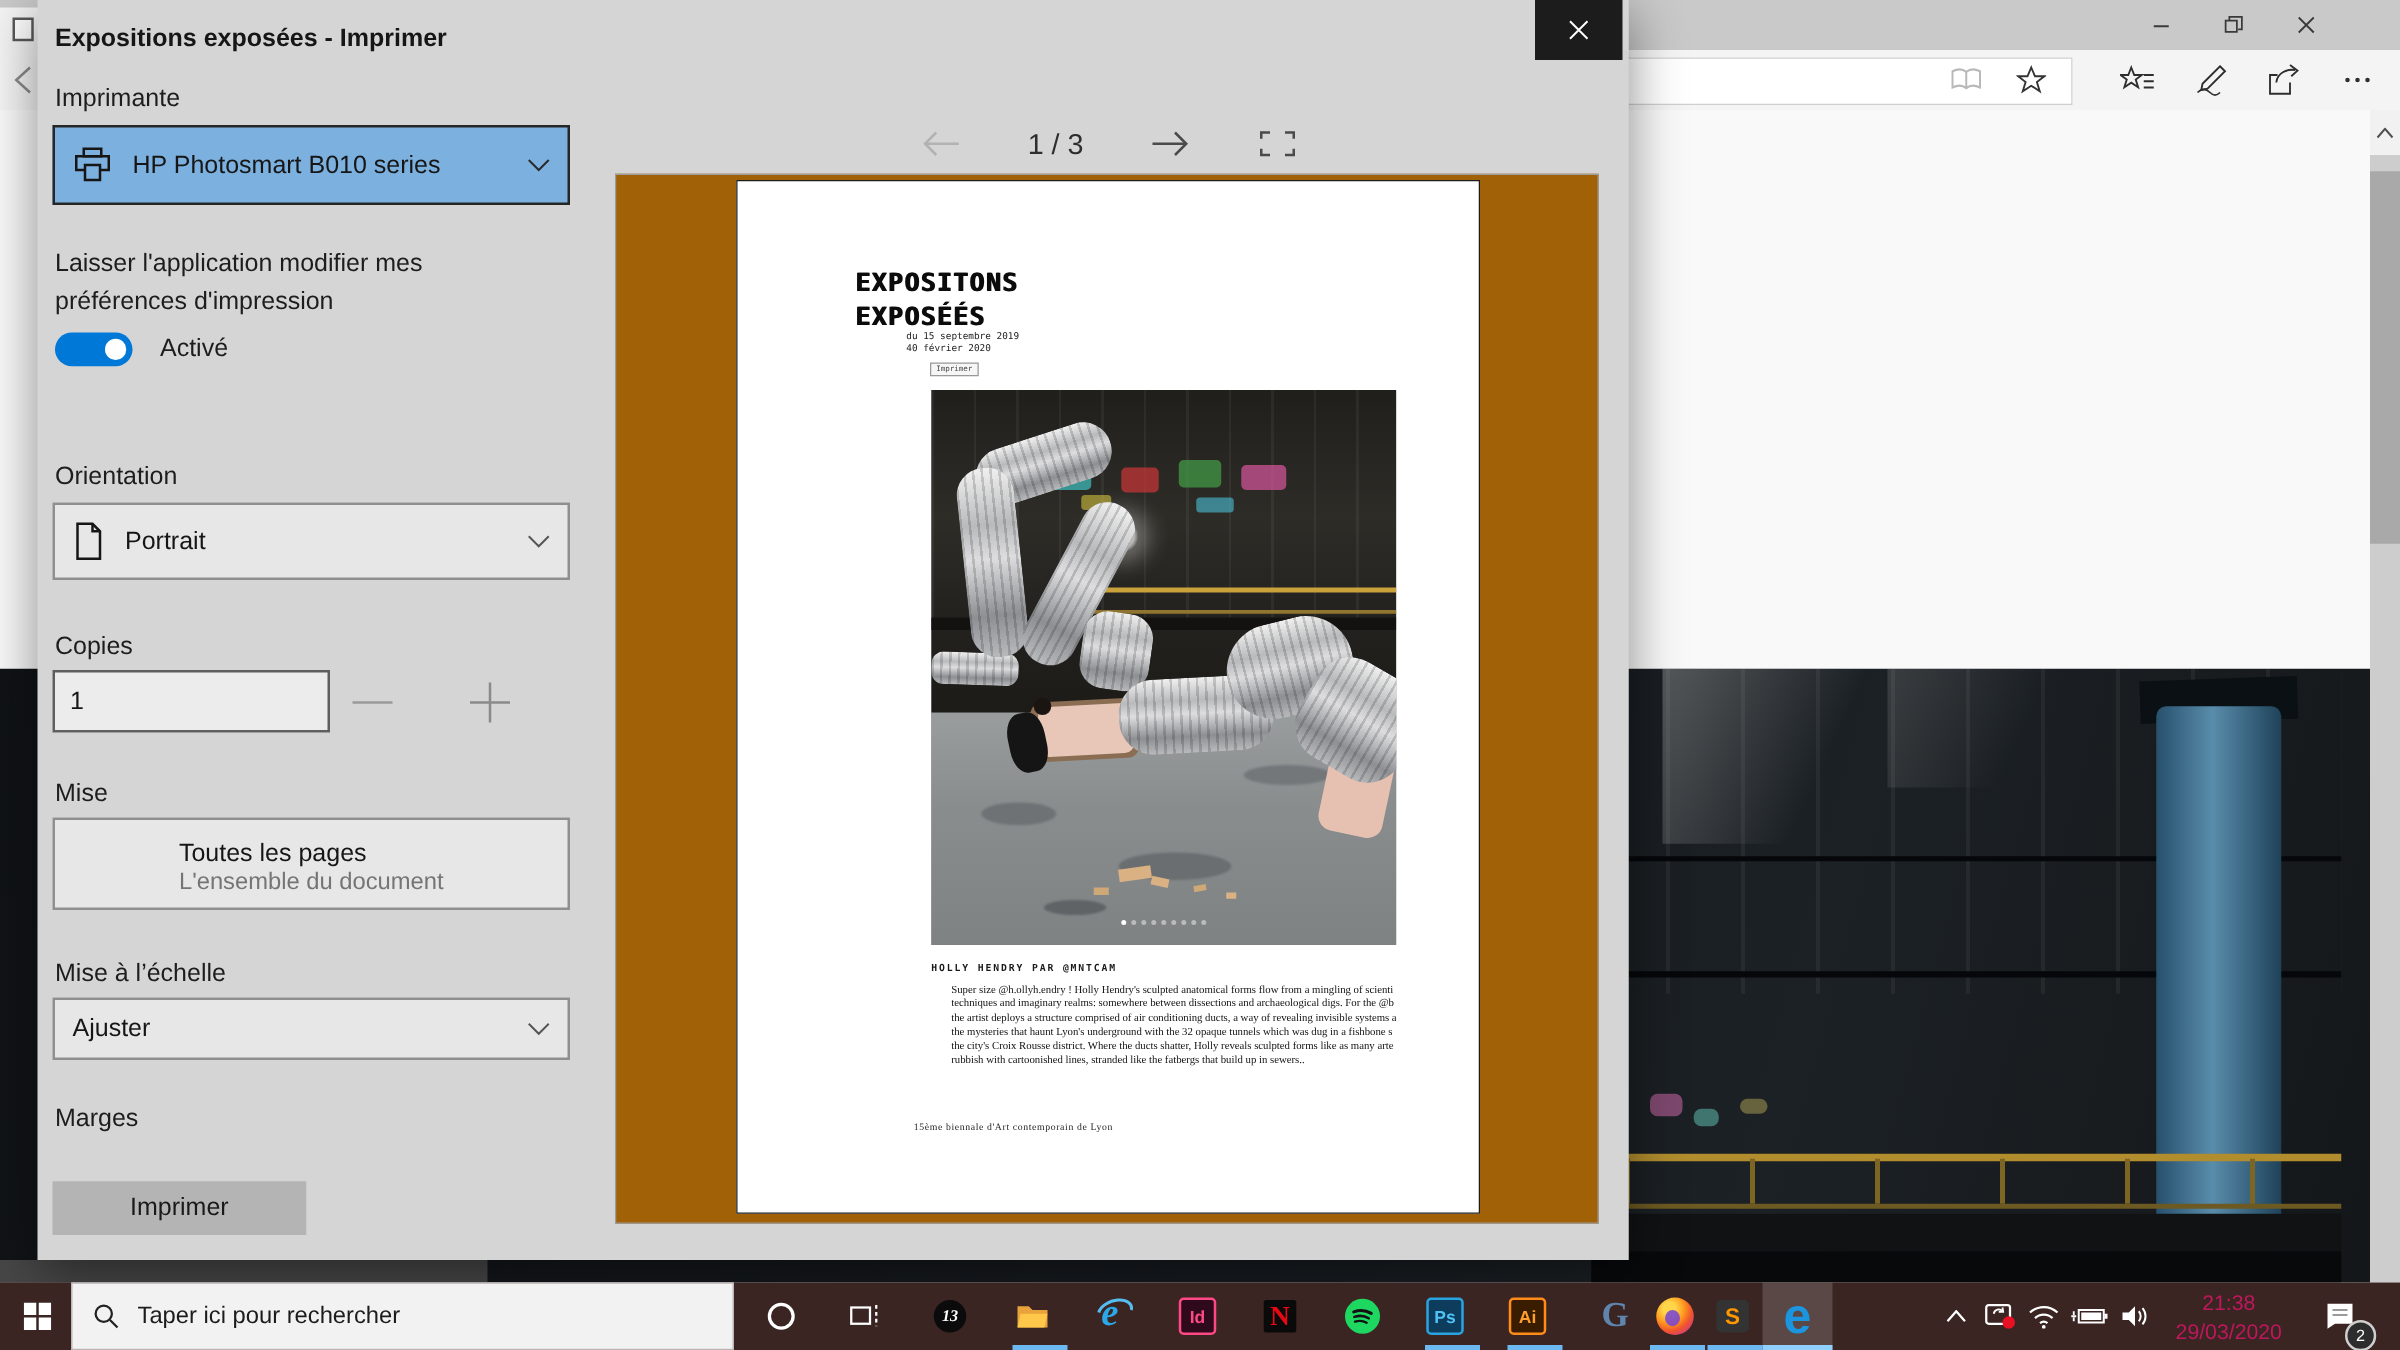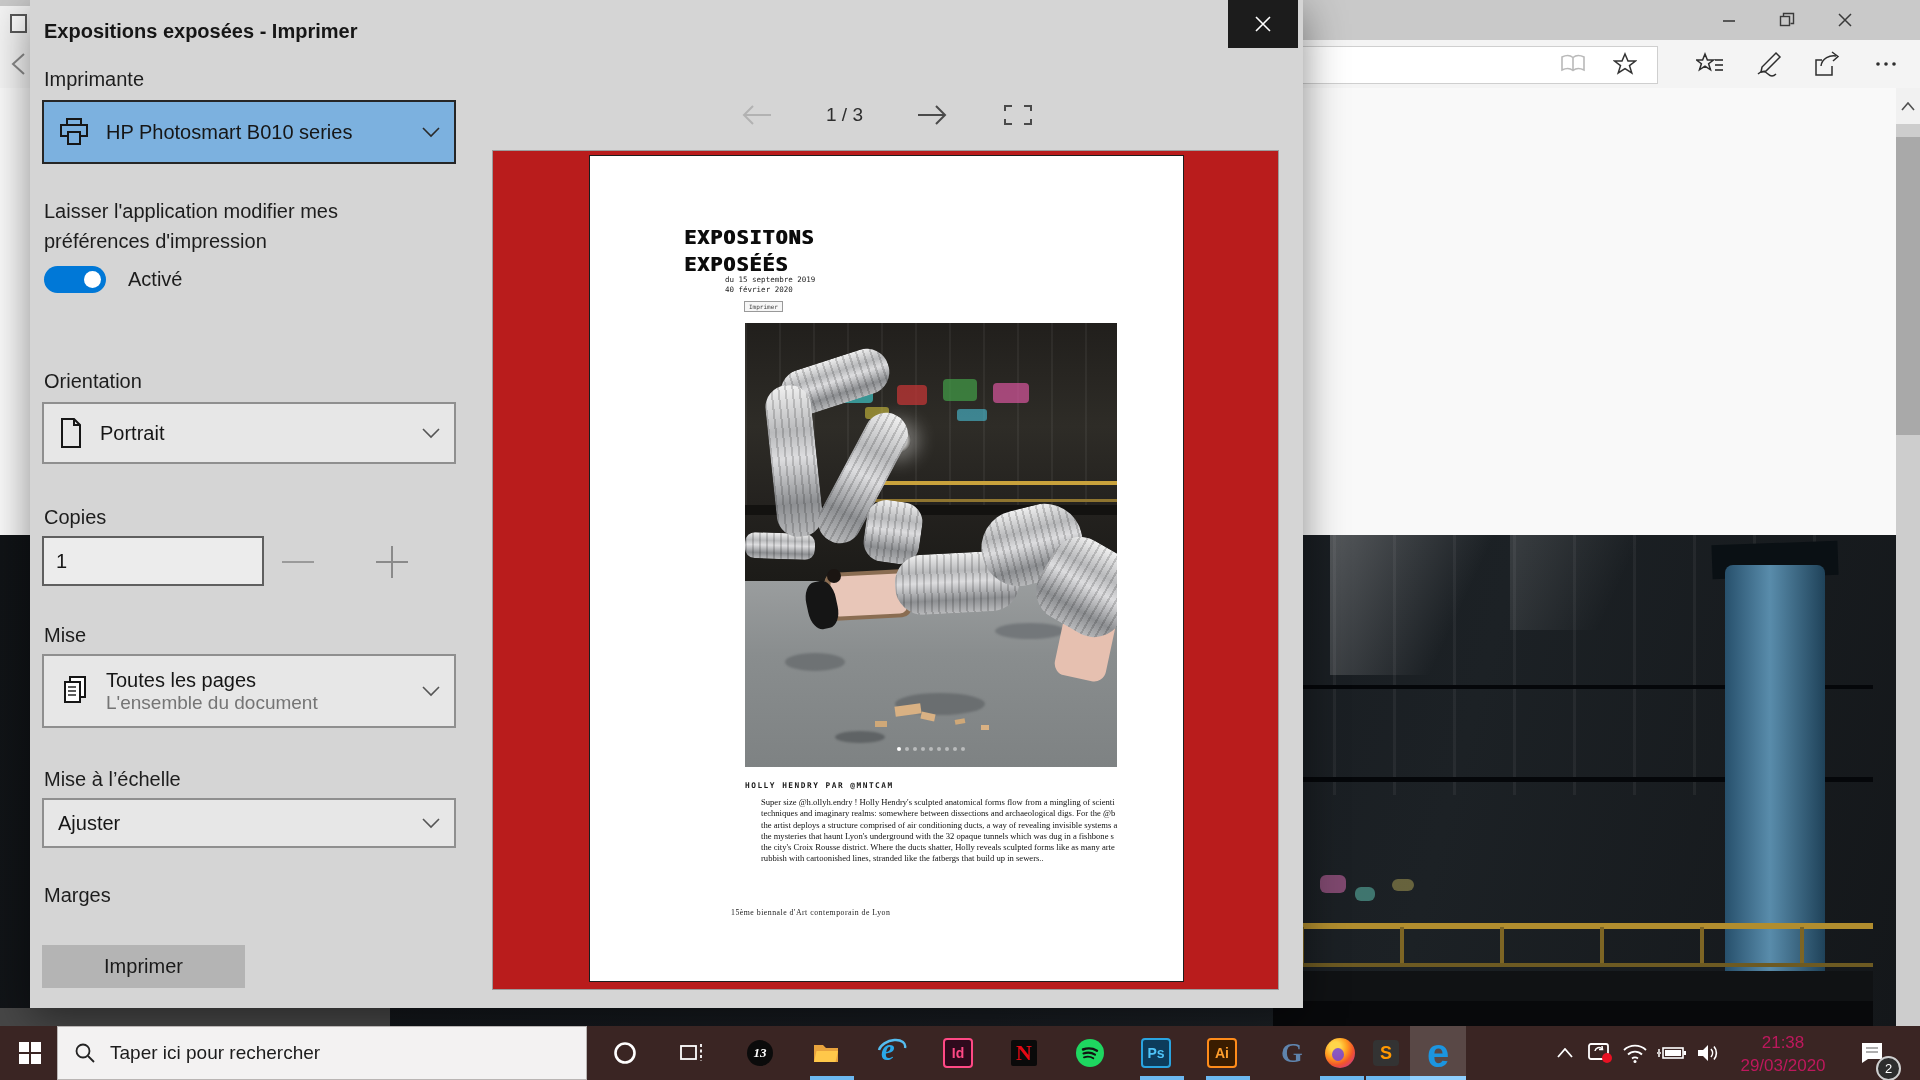--- a/index.html
+++ b/index.html
@@ -41,23 +41,23 @@
       align-items:center;justify-content:center;}
   .toggle{left:14px;top:266px;width:62px;height:27px;background:#0078d7;border-radius:14px;}
   .knob{position:absolute;right:5px;top:5px;width:17px;height:17px;border-radius:50%;background:#fff;}
   .copiesbox{left:12px;top:536px;width:222px;height:50px;background:#ececec;border:2px solid #5f5f5f;
       font-size:20px;color:#161616;padding:0 12px;font-family:"Liberation Sans",sans-serif;box-sizing:border-box;}
   .stepbtn{width:44px;height:44px;display:flex;align-items:center;justify-content:center;}
   .graybtn{top:945px;height:43px;background:#b4b4b4;display:flex;align-items:center;
       justify-content:center;font-size:20px;color:#1a1a1a;border:0;}
 
   
-  .prevpanel{left:462px;top:150px;width:787px;height:840px;background:#b91c1c;border:1px solid #9c9c9c;box-sizing:border-box;}
+  .prevpanel{left:462px;top:139px;width:787px;height:840px;background:#a16207;border:1px solid #9c9c9c;box-sizing:border-box;}
   .navrow{left:462px;top:94px;width:787px;height:42px;display:flex;align-items:center;justify-content:center;gap:52px;}
-  .pageind{font-size:19px;color:#2e2e2e;}
+  .pageind{font-size:23px;color:#2e2e2e;}
   .page{left:96px;top:4px;width:595px;height:827px;background:#fff;border:1px solid #1d1d1d;box-sizing:border-box;overflow:hidden;}
   .pg-title{left:94px;top:68px;font-family:"DejaVu Sans Mono",monospace;font-weight:bold;
       font-size:20px;line-height:27px;color:#0c0c0c;letter-spacing:1px;text-shadow:1px 0 #0c0c0c;}
   .pg-dates{left:135px;top:119px;font-family:"DejaVu Sans Mono",monospace;font-size:7.5px;line-height:10px;color:#222;}
   .pg-chip{left:154px;top:145px;font-family:"DejaVu Sans Mono",monospace;font-size:6px;color:#444;
       border:1px solid #999;background:#f6f6f6;padding:1px 4px;}
   .pg-caption{left:155px;top:625px;font-family:"DejaVu Sans Mono",monospace;font-weight:bold;font-size:7.8px;letter-spacing:1.5px;color:#1a1a1a;}
   .pg-body{left:155px;top:641px;width:385px;font-family:"Liberation Serif",serif;font-size:8.6px;line-height:11.3px;color:#111;}
   .pg-body div{white-space:nowrap;overflow:hidden;margin-left:16px;}
   .pg-footer{left:141px;top:752px;font-family:Liberation Serif, serif;font-size:7.8px;letter-spacing:.5px;color:#222;}
@@ -231,21 +231,21 @@
         </svg>
     </div>
     <div class="abs stepbtn" style="left:340px;top:540px;">
       <svg width="36" height="36">
           <line x1="2" y1="18" x2="34" y2="18" stroke="#8a8a8a" stroke-width="2"></line>
           <line x1="18" y1="2" x2="18" y2="34" stroke="#8a8a8a" stroke-width="2"></line>
         </svg>
     </div>
 
     <div class="abs dlg-label" style="left:14px;top:624px;">Mise</div>
-    <div class="abs dd" style="left:12px;top:654px;width:382px;height:70px;">
+    <div class="abs dd" style="left:12px;top:654px;width:382px;height:70px;flex-direction:column;">
       <svg width="32" height="34">
           <rect x="12" y="3" width="15" height="20" fill="#fff" stroke="#161616" stroke-width="2"></rect>
           <rect x="7" y="8" width="15" height="20" fill="#fff" stroke="#161616" stroke-width="2"></rect>
           <line x1="10" y1="13" x2="18" y2="13" stroke="#161616" stroke-width="1.4"></line>
           <line x1="10" y1="17" x2="18" y2="17" stroke="#161616" stroke-width="1.4"></line>
           <line x1="10" y1="21" x2="18" y2="21" stroke="#161616" stroke-width="1.4"></line>
         </svg>
       <span class="grow">
           <span style="display:block;">Toutes les pages</span>
           <span class="dd-sub" style="display:block;">L'ensemble du document</span>

